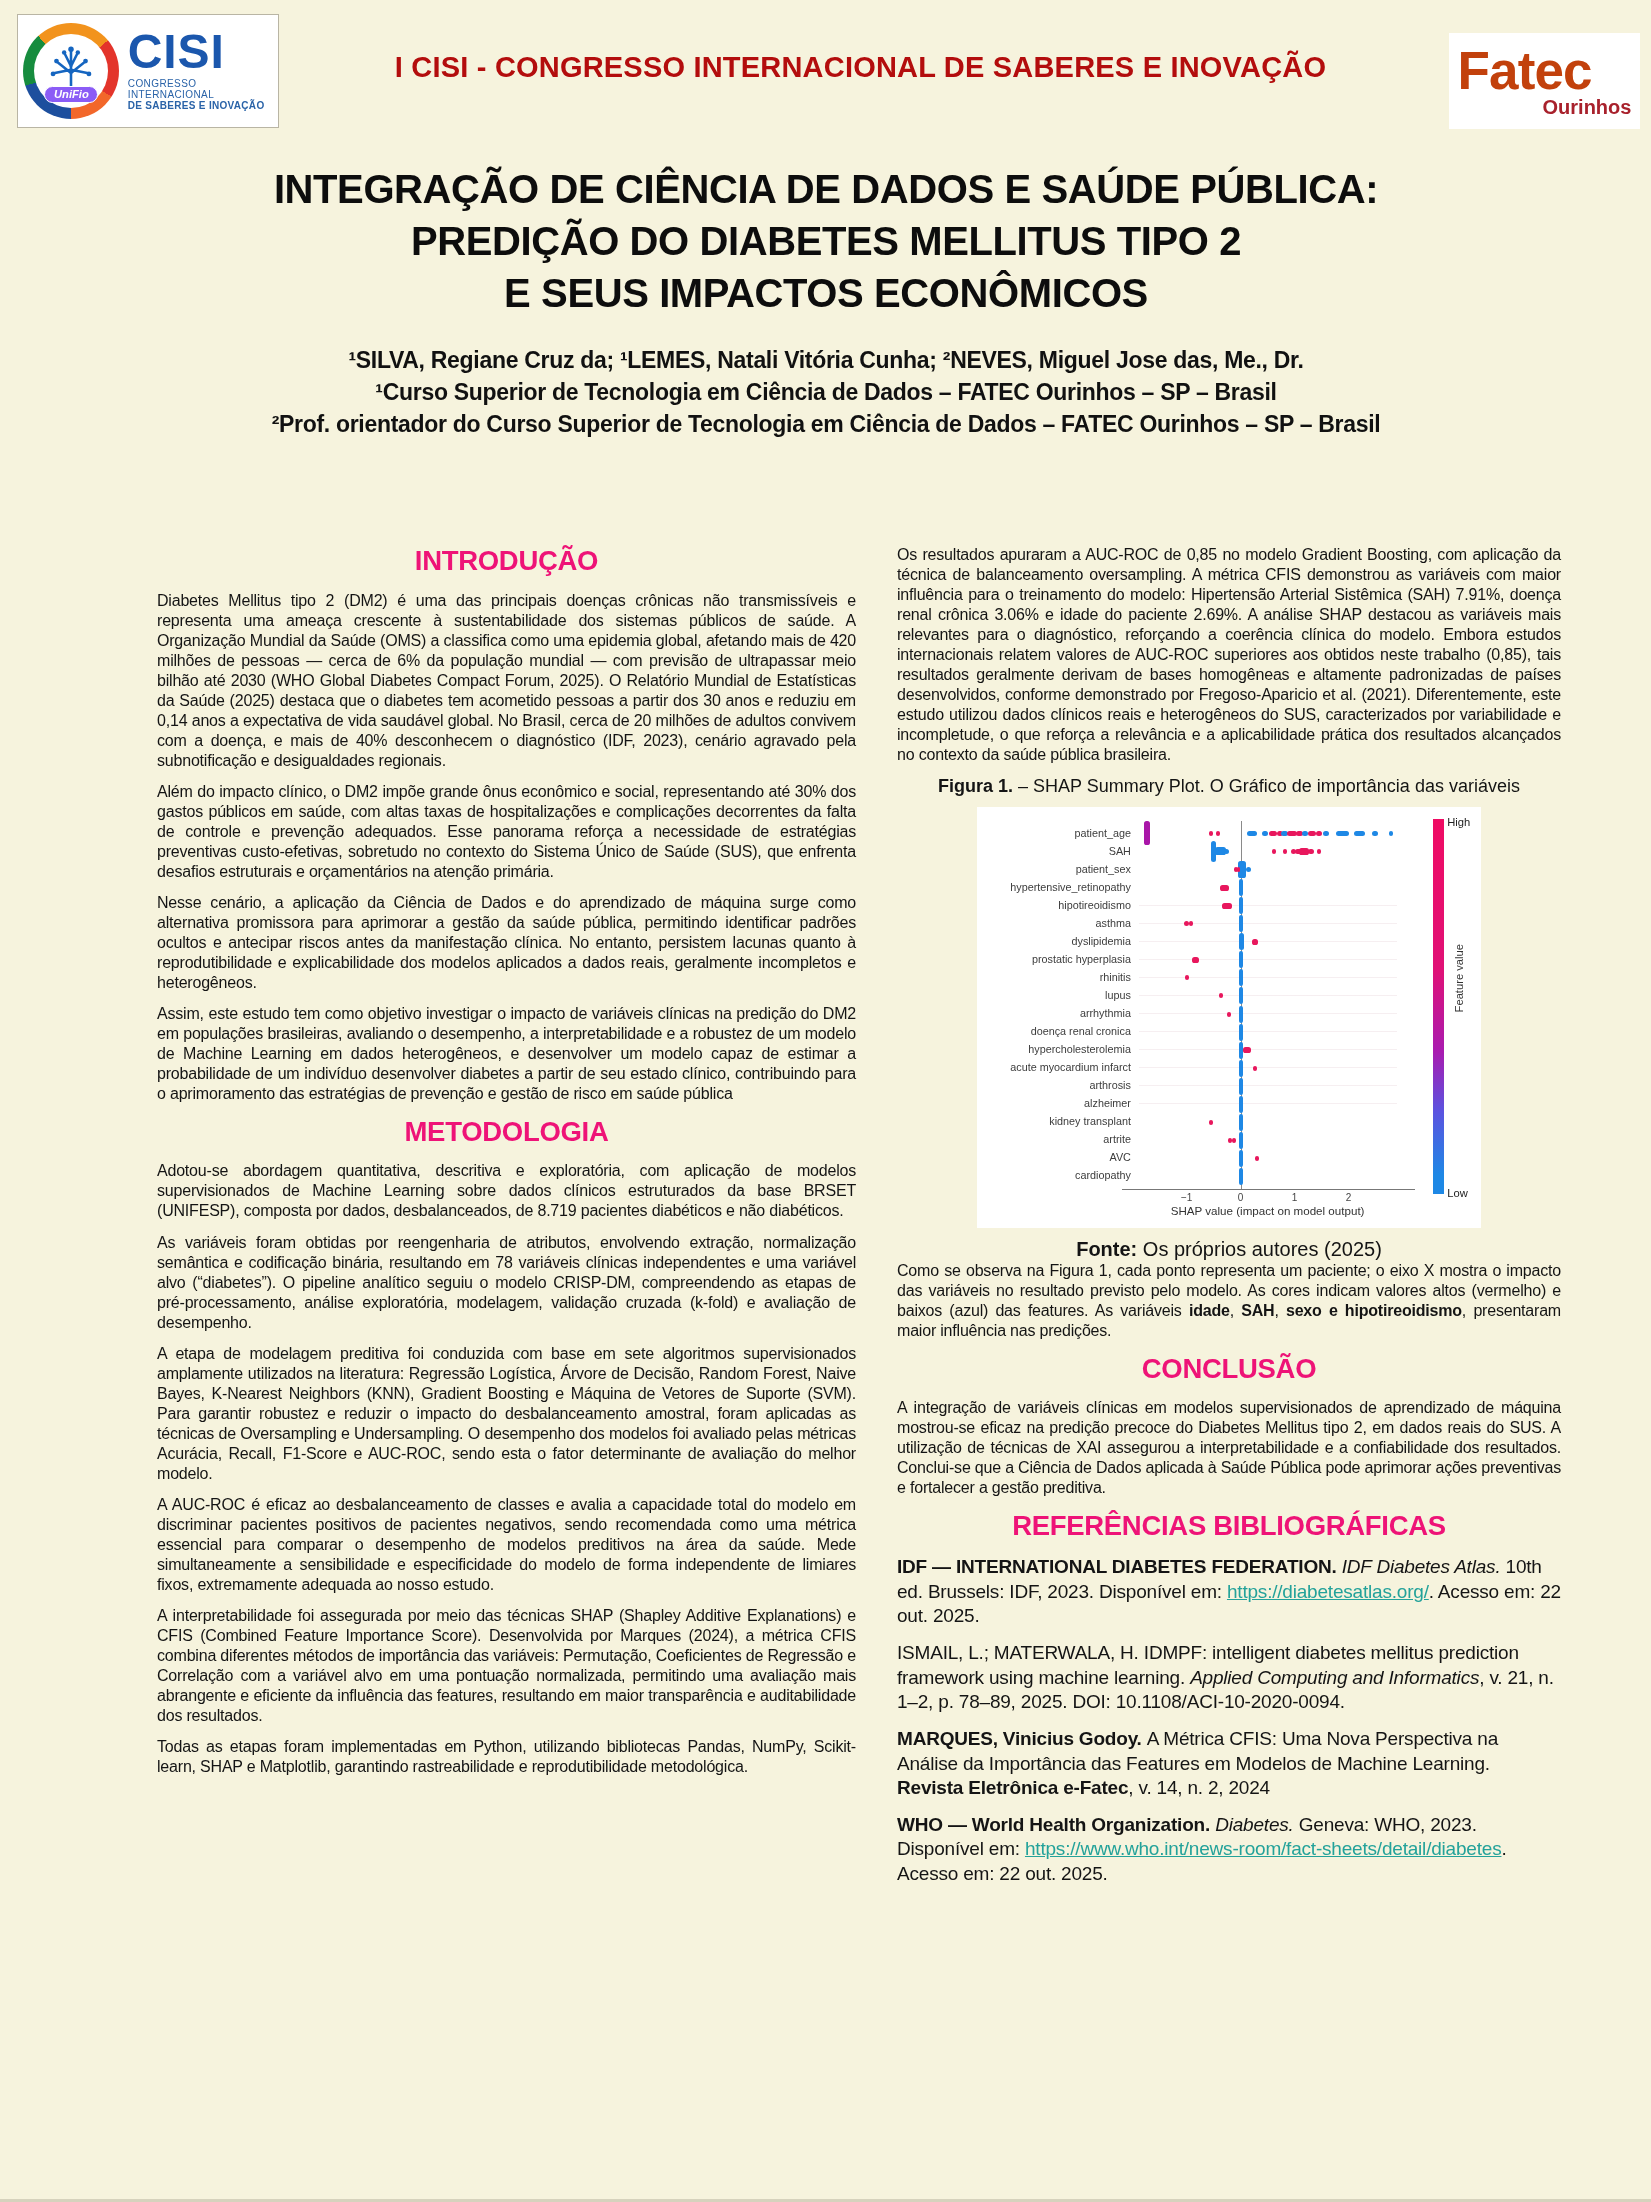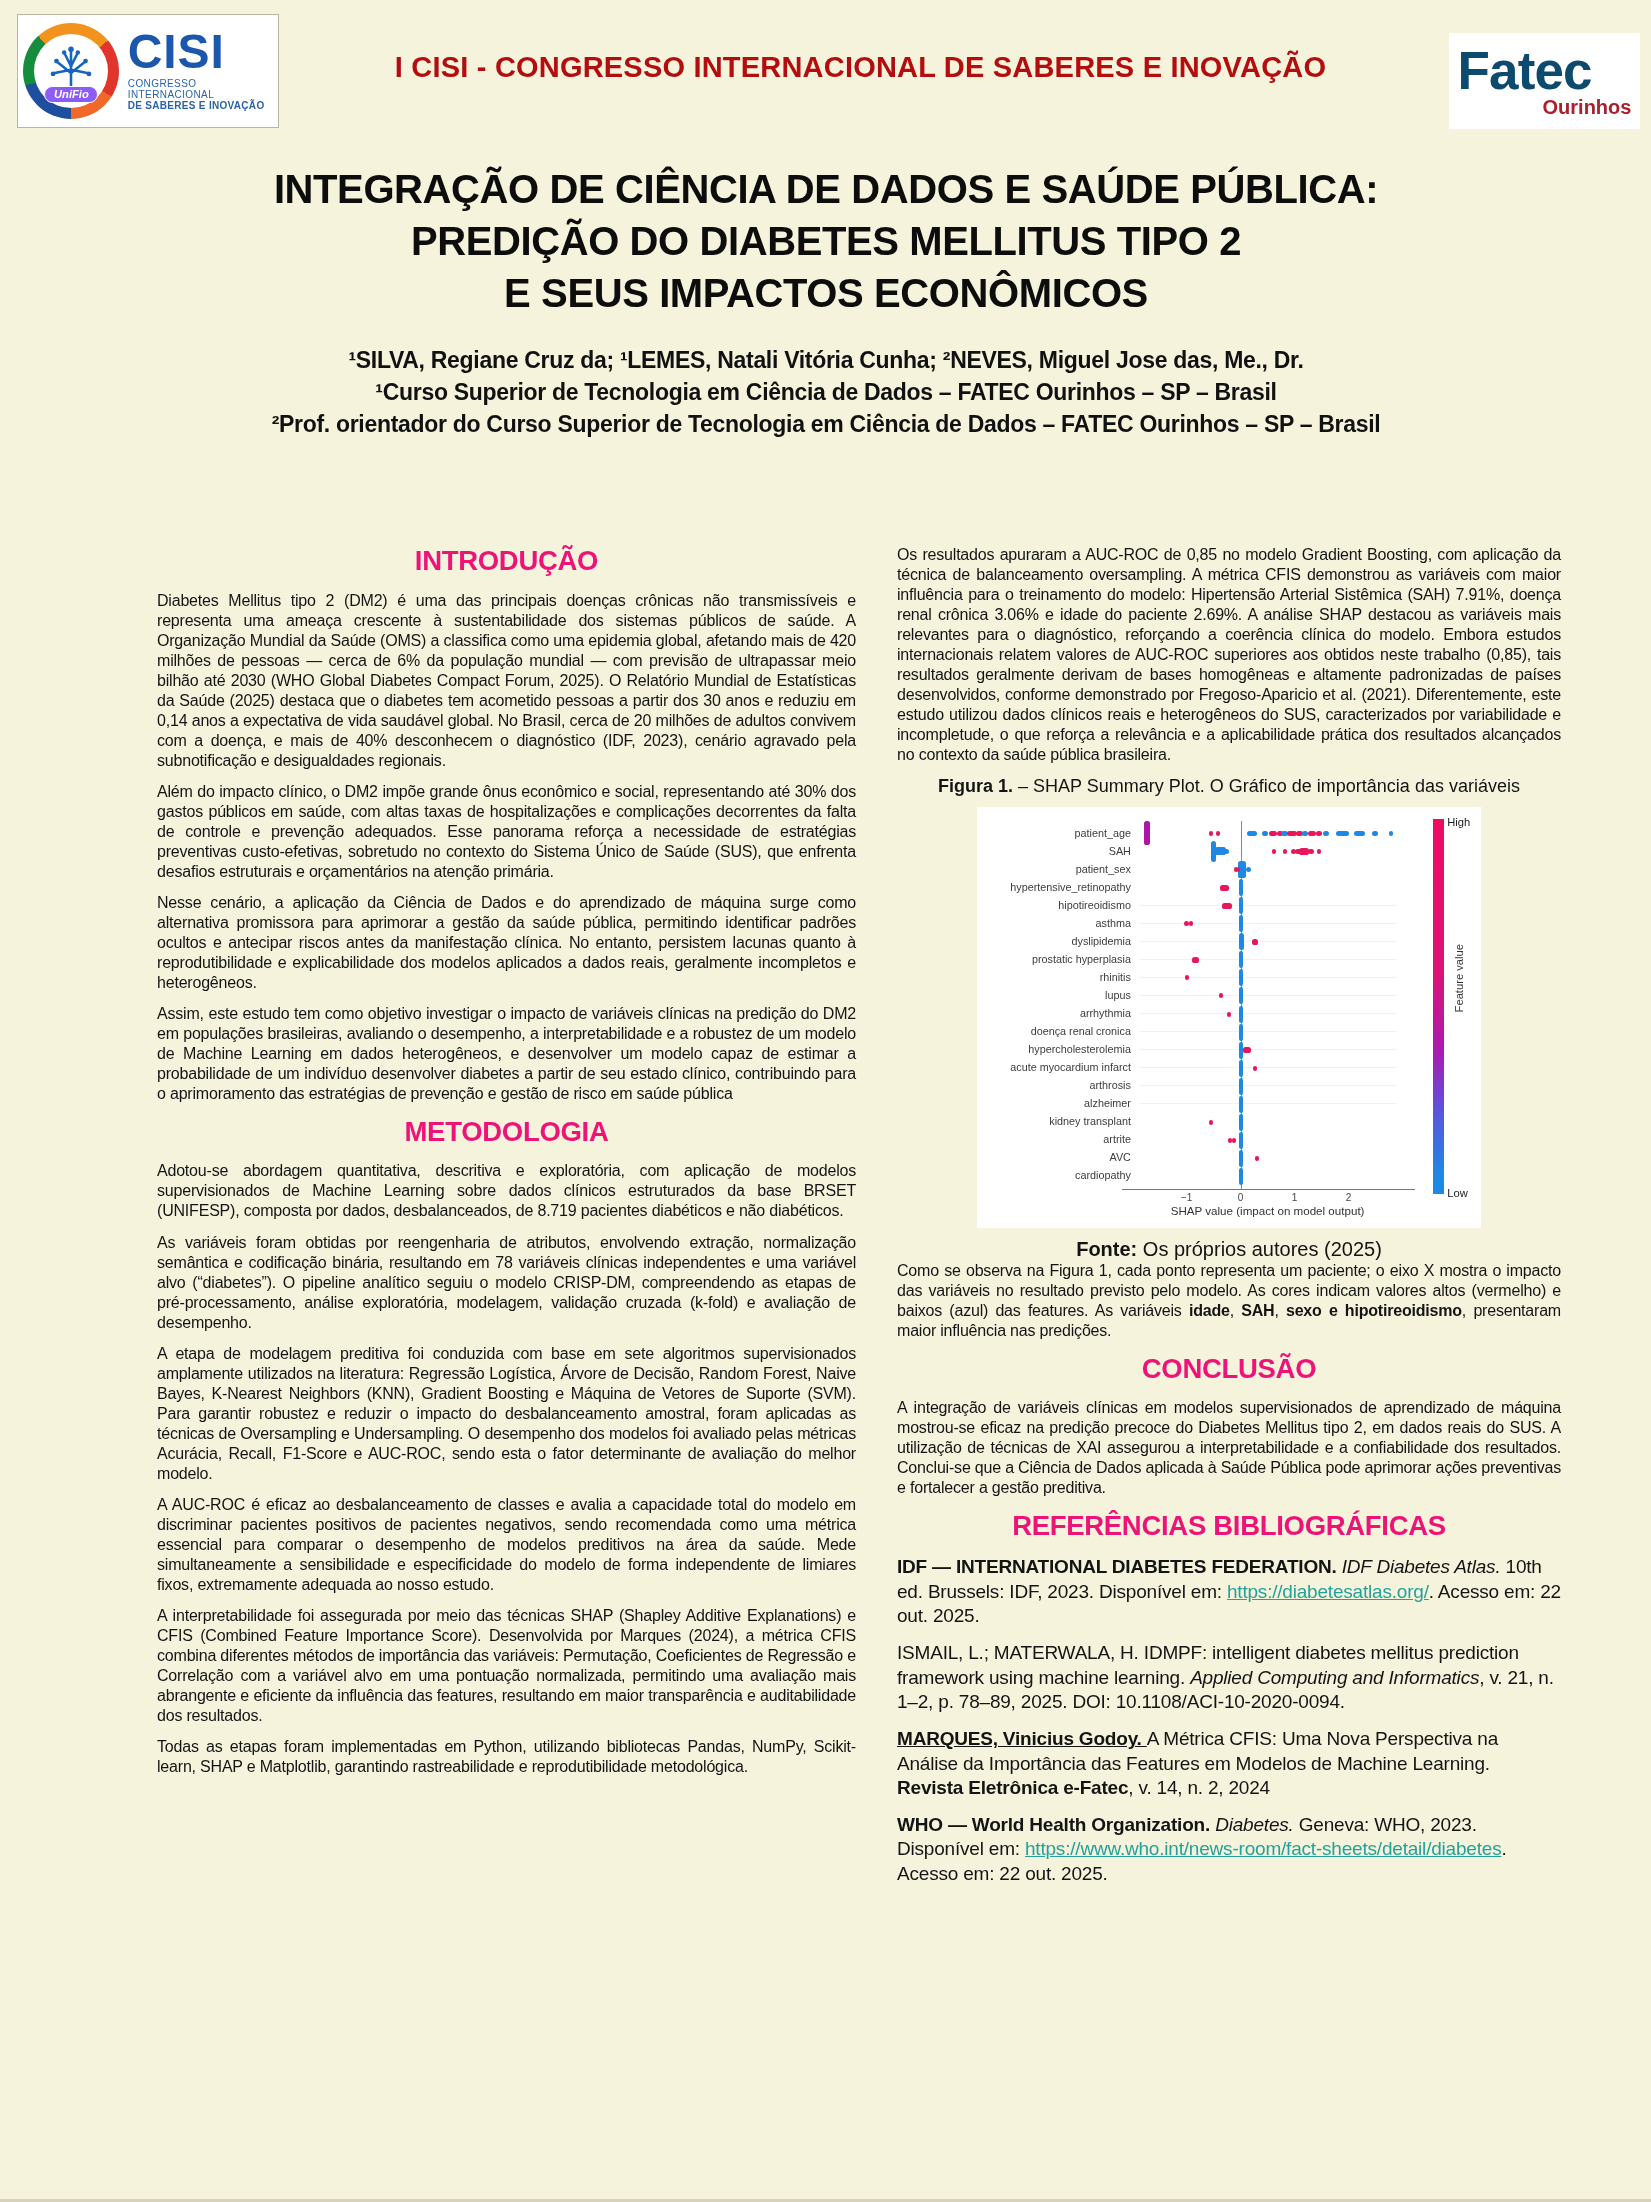--- a/index.html
+++ b/index.html
@@ -16,21 +16,21 @@
   .unifio-pill{position:absolute;left:50%;bottom:5.2px;transform:translateX(-50%);background:#8b5cf6;color:#fff;
     font-size:11.2px;font-weight:bold;font-style:italic;padding:1.7px 8.6px;border-radius:8.6px;border:1.7px solid #fff;line-height:1;}
   .cisi-text{margin-left:8.6px;}
   .cisi-acronym{font-size:48px;font-weight:bold;color:#1b57ad;line-height:0.9;letter-spacing:0.9px;}
   .cisi-sub1{font-size:10px;color:#2a63a8;letter-spacing:0.4px;margin-top:5.2px;}
   .cisi-sub2{font-size:10px;color:#2a63a8;font-weight:bold;letter-spacing:0.3px;}
   .event-title{position:absolute;left:293px;right:224px;top:13.8px;height:108px;display:flex;align-items:center;
     justify-content:center;text-align:center;color:#B30D0D;font-weight:bold;font-size:29px;letter-spacing:0.2px;}
   .fatec-card{position:absolute;right:12px;top:33px;width:191px;height:96px;background:#fff;box-sizing:border-box;
     padding:5.2px 8.6px 3.4px;display:flex;flex-direction:column;justify-content:center;}
-  .fatec-name{font-size:53px;font-weight:bold;color:#0c4a6e;line-height:0.9;letter-spacing:-0.9px;}
+  .fatec-name{font-size:53px;font-weight:bold;color:#c2410c;line-height:0.9;letter-spacing:-0.9px;}
   .fatec-city{font-size:20px;font-weight:bold;color:#a8212c;text-align:right;line-height:1;margin-top:1.7px;}
 
   
   .main-title{position:absolute;top:163px;left:0;width:100%;text-align:center;font-weight:bold;color:#0d0d0d;
     font-size:40px;line-height:1.3;letter-spacing:-0.4px;}
   .authors{position:absolute;top:344px;left:0;width:100%;text-align:center;font-weight:bold;color:#111;
     font-size:23px;line-height:1.4;letter-spacing:-0.3px;}
 
   
   .col-left{position:absolute;left:129px;top:545px;width:699px;margin-left:28px;}
@@ -265,20 +265,20 @@
 
     <h2 class="sec sec-mt-lg">CONCLUSÃO</h2>
     <div>
         <p>A integração de variáveis clínicas em modelos supervisionados de aprendizado de máquina mostrou-se eficaz na predição precoce do Diabetes Mellitus tipo 2, em dados reais do SUS. A utilização de técnicas de XAI assegurou a interpretabilidade e a confiabilidade dos resultados. Conclui-se que a Ciência de Dados aplicada à Saúde Pública pode aprimorar ações preventivas e fortalecer a gestão preditiva.</p>
       </div>
 
     <h2 class="sec sec-mt-lg">REFERÊNCIAS BIBLIOGRÁFICAS</h2>
     <div class="refs">
         <p><span style="font-weight: bold;">IDF — INTERNATIONAL DIABETES FEDERATION. </span><span style="font-style: italic; margin-top: 21px;">IDF Diabetes Atlas.</span><span> 10th ed. Brussels: IDF, 2023. Disponível em: </span><a href="#" class="link">https://diabetesatlas.org/</a><span>. Acesso em: 22 out. 2025.</span></p>
         <p><span style="font-weight: normal;">ISMAIL, L.; MATERWALA, H. </span><span>IDMPF: intelligent diabetes mellitus prediction framework using machine learning. </span><span style="font-style: italic;">Applied Computing and Informatics</span><span>, v. 21, n. 1–2, p. 78–89, 2025. DOI: 10.1108/ACI-10-2020-0094.</span></p>
-        <p><span style="font-weight: bold; text-decoration: underline;">MARQUES, Vinicius Godoy. </span><span>A Métrica CFIS: Uma Nova Perspectiva na Análise da Importância das Features em Modelos de Machine Learning. </span><span style="font-weight: bold;">Revista Eletrônica e-Fatec</span><span>, v. 14, n. 2, 2024</span></p>
+        <p><span style="font-weight: bold;">MARQUES, Vinicius Godoy. </span><span>A Métrica CFIS: Uma Nova Perspectiva na Análise da Importância das Features em Modelos de Machine Learning. </span><span style="font-weight: bold;">Revista Eletrônica e-Fatec</span><span>, v. 14, n. 2, 2024</span></p>
         <p><span style="font-weight: bold;">WHO — World Health Organization. </span><span style="font-style: italic;">Diabetes.</span><span> Geneva: WHO, 2023. Disponível em: </span><a href="#" class="link">https://www.who.int/news-room/fact-sheets/detail/diabetes</a><span>. Acesso em: 22 out. 2025.</span></p>
       </div>
   </div>
 
   <div class="bottom-edge"></div>
 </div>
 
 
 </body></html>

